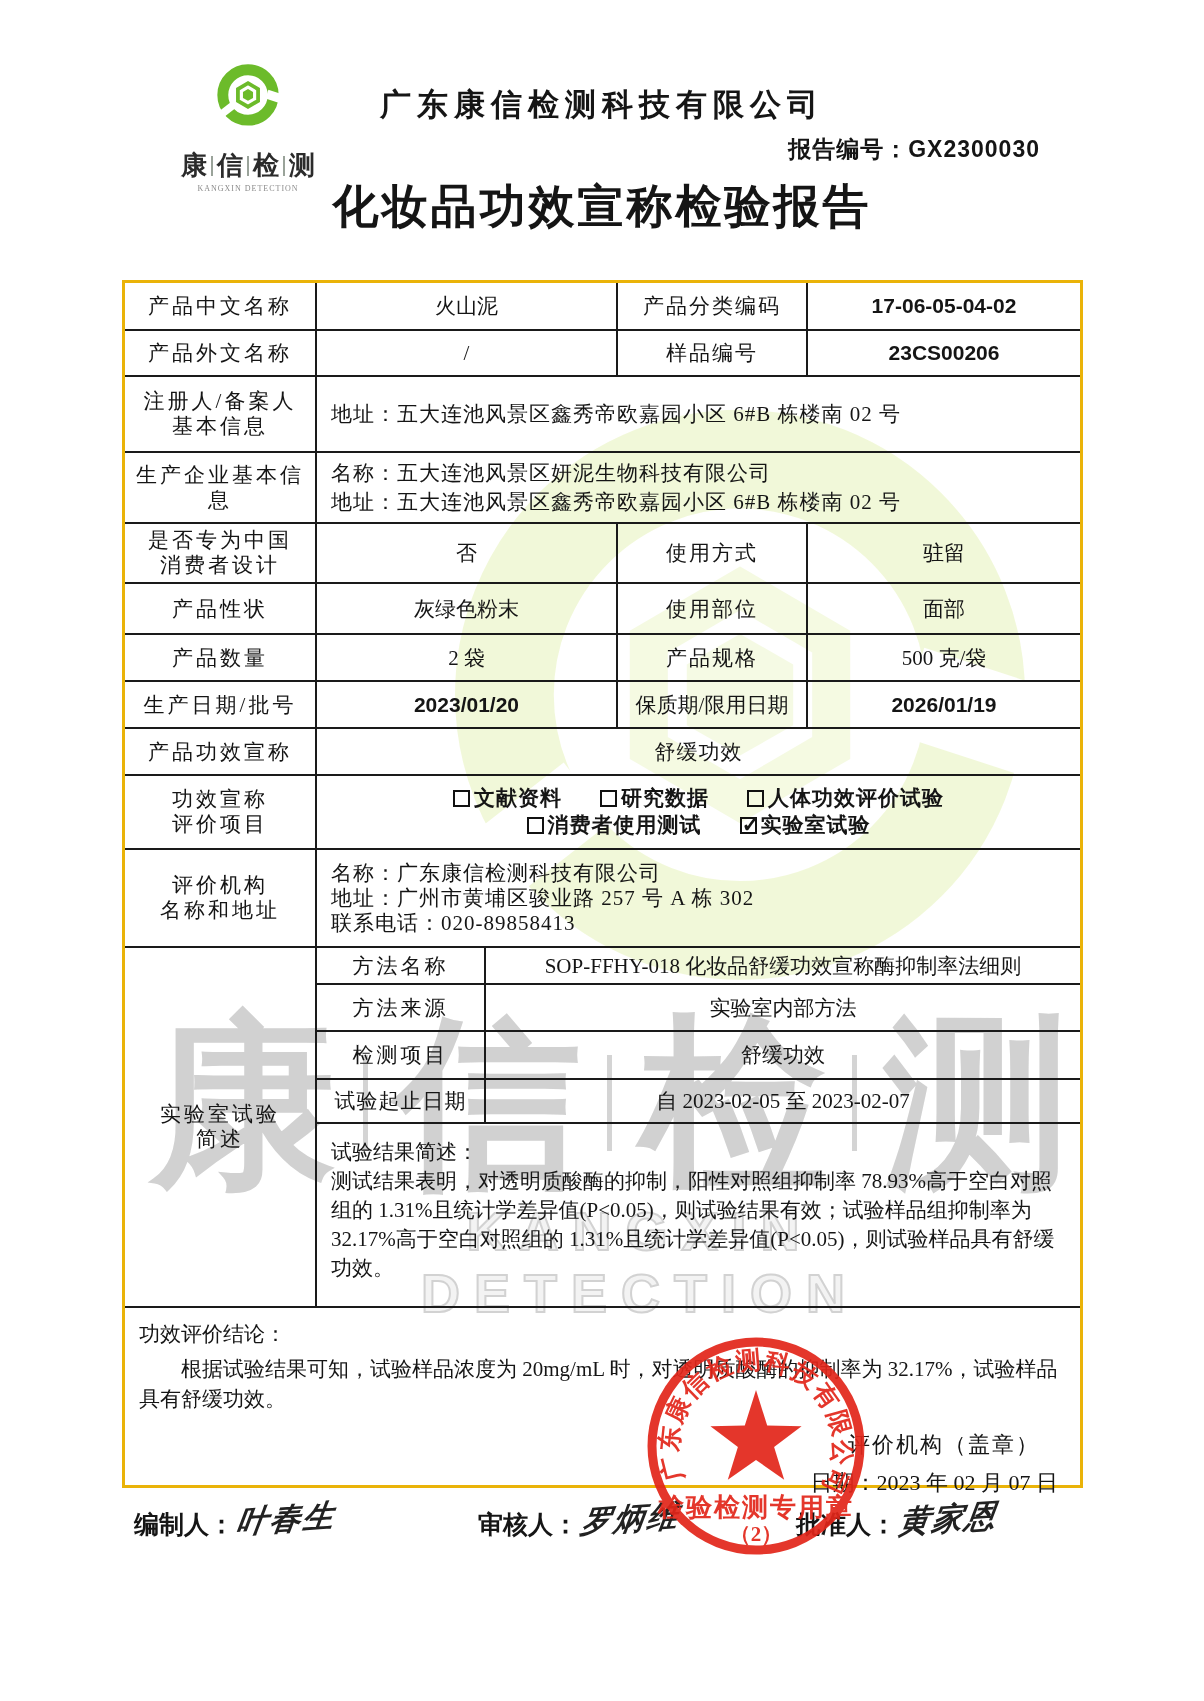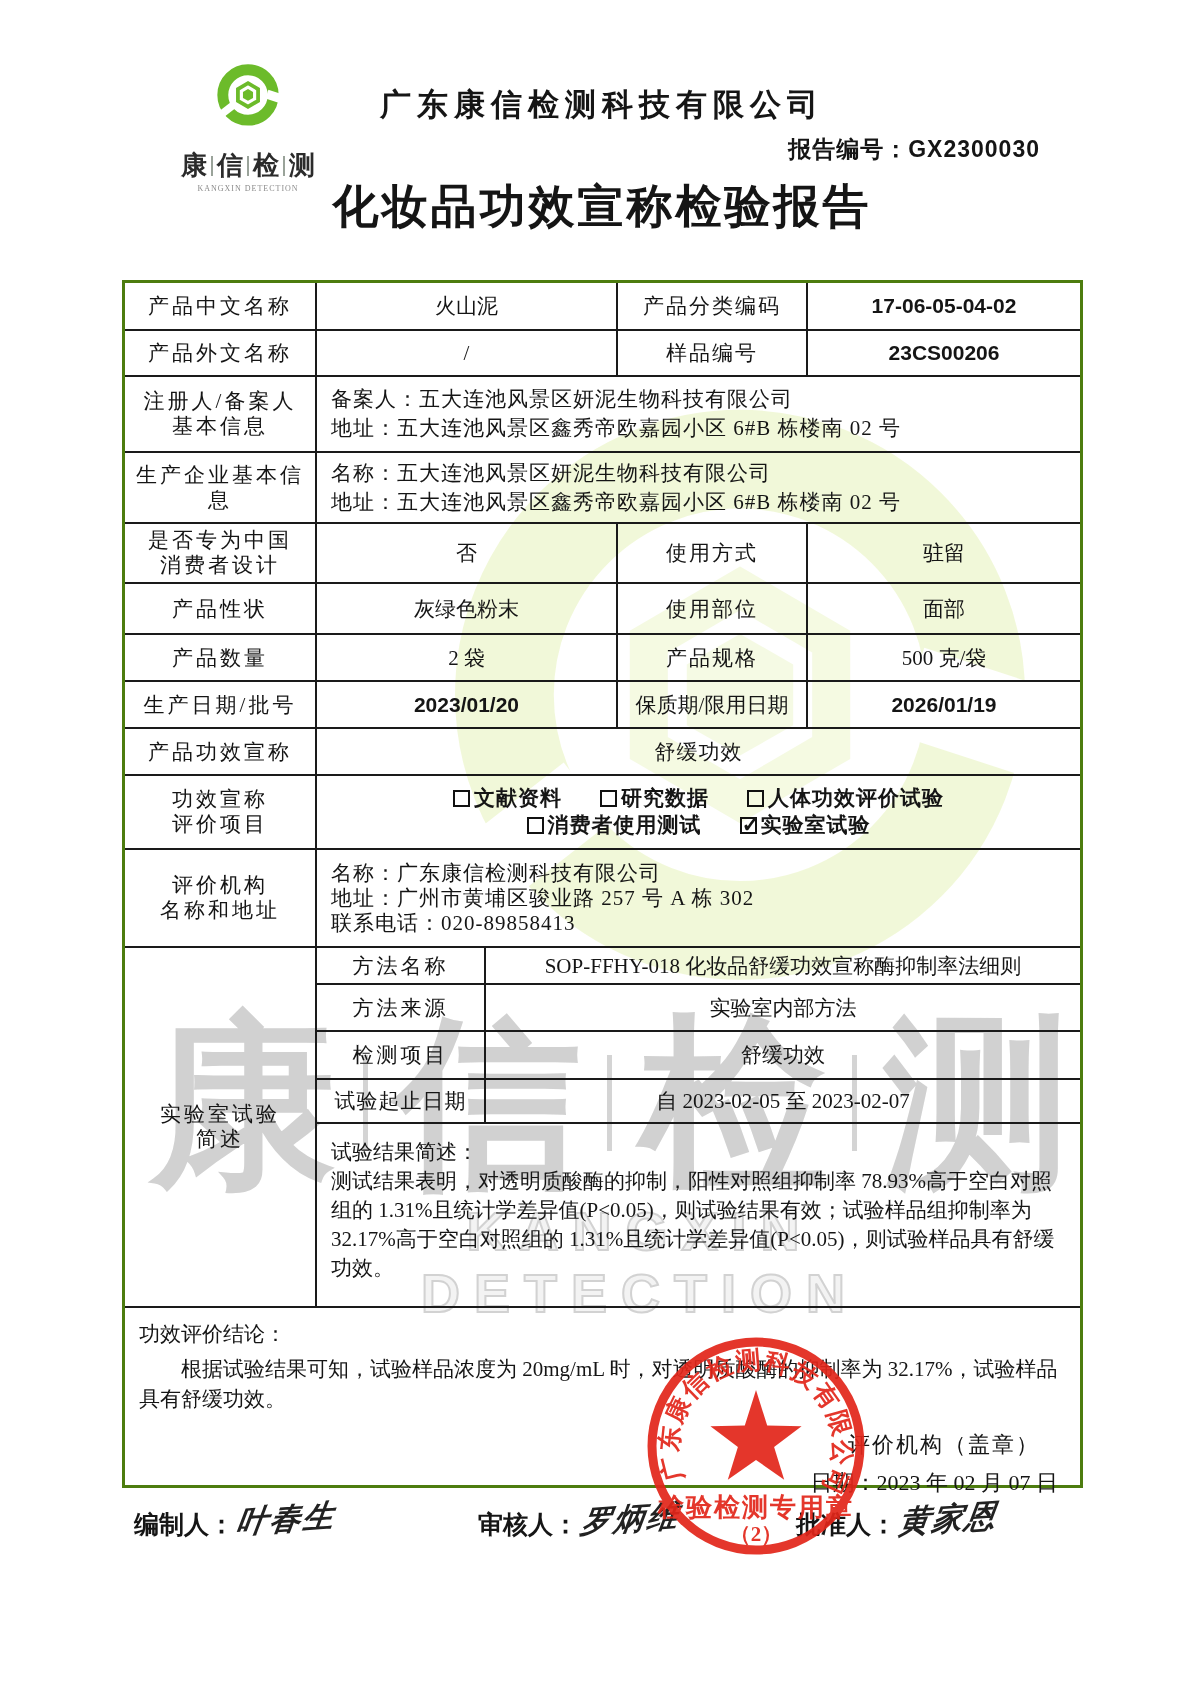--- a/index.html
+++ b/index.html
@@ -21,21 +21,21 @@
   .wm-logo{position:absolute;left:360px;top:330px;opacity:.55;z-index:0;}
   .wm-text{position:absolute;left:150px;top:1010px;width:920px;display:flex;align-items:center;justify-content:space-between;
            z-index:0;color:#c9c9c9;opacity:.85;font-weight:bold;}
   .wm-text .ch{font-size:186px;line-height:186px;font-family:"Liberation Sans",sans-serif;}
   .wm-text .vbar{width:5px;height:96px;background:#cdcdcd;}
   .wm-en{position:absolute;left:240px;top:1200px;width:800px;text-align:center;z-index:0;
          font-family:"Liberation Sans",sans-serif;font-size:54px;font-weight:bold;letter-spacing:14px;
          color:#f3f3f3;-webkit-text-stroke:2px #d2d2d2;}
   
   .tbl{position:absolute;left:122px;top:280px;width:961px;height:1208px;box-sizing:border-box;
-       border:3px solid #4d7c0f;z-index:1;display:flex;flex-direction:column;}
+       border:3px solid #eab308;z-index:1;display:flex;flex-direction:column;}
   .trow{display:flex;border-bottom:2px solid #1a1a1a;box-sizing:border-box;flex:0 0 auto;}
   .trow:last-child{border-bottom:none;}
   .cell{box-sizing:border-box;border-right:2px solid #1a1a1a;display:flex;align-items:center;justify-content:center;
         font-size:21px;text-align:center;white-space:pre-line;}
   .cell:last-child{border-right:none;}
   .lblc{flex:0 0 192px;letter-spacing:3px;}
   .valc1{flex:0 0 301px;}
   .lblc2{flex:0 0 190px;letter-spacing:2px;}
   .valc2{flex:1 1 auto;}
   .spanc{flex:1 1 auto;align-items:flex-start;flex-direction:column;justify-content:center;
@@ -135,21 +135,20 @@
       <div class="cell lblc">产品外文名称</div>
       <div class="cell valc1">/</div>
       <div class="cell lblc2">样品编号</div>
       <div class="cell valc2 num">23CS00206</div>
     </div>
 
     <div class="trow" style="flex-basis:76px;">
       <div class="cell lblc three">注册人/备案人
 基本信息</div>
       <div class="cell spanc two">
-        <div>备案人：五大连池风景区妍泥生物科技有限公司</div>
         <div>地址：五大连池风景区鑫秀帝欧嘉园小区 6#B 栋楼南 02 号</div>
       </div>
     </div>
 
     <div class="trow" style="flex-basis:71px;">
       <div class="cell lblc three">生产企业基本信
 息</div>
       <div class="cell spanc two">
         <div>名称：五大连池风景区妍泥生物科技有限公司</div>
         <div>地址：五大连池风景区鑫秀帝欧嘉园小区 6#B 栋楼南 02 号</div>

